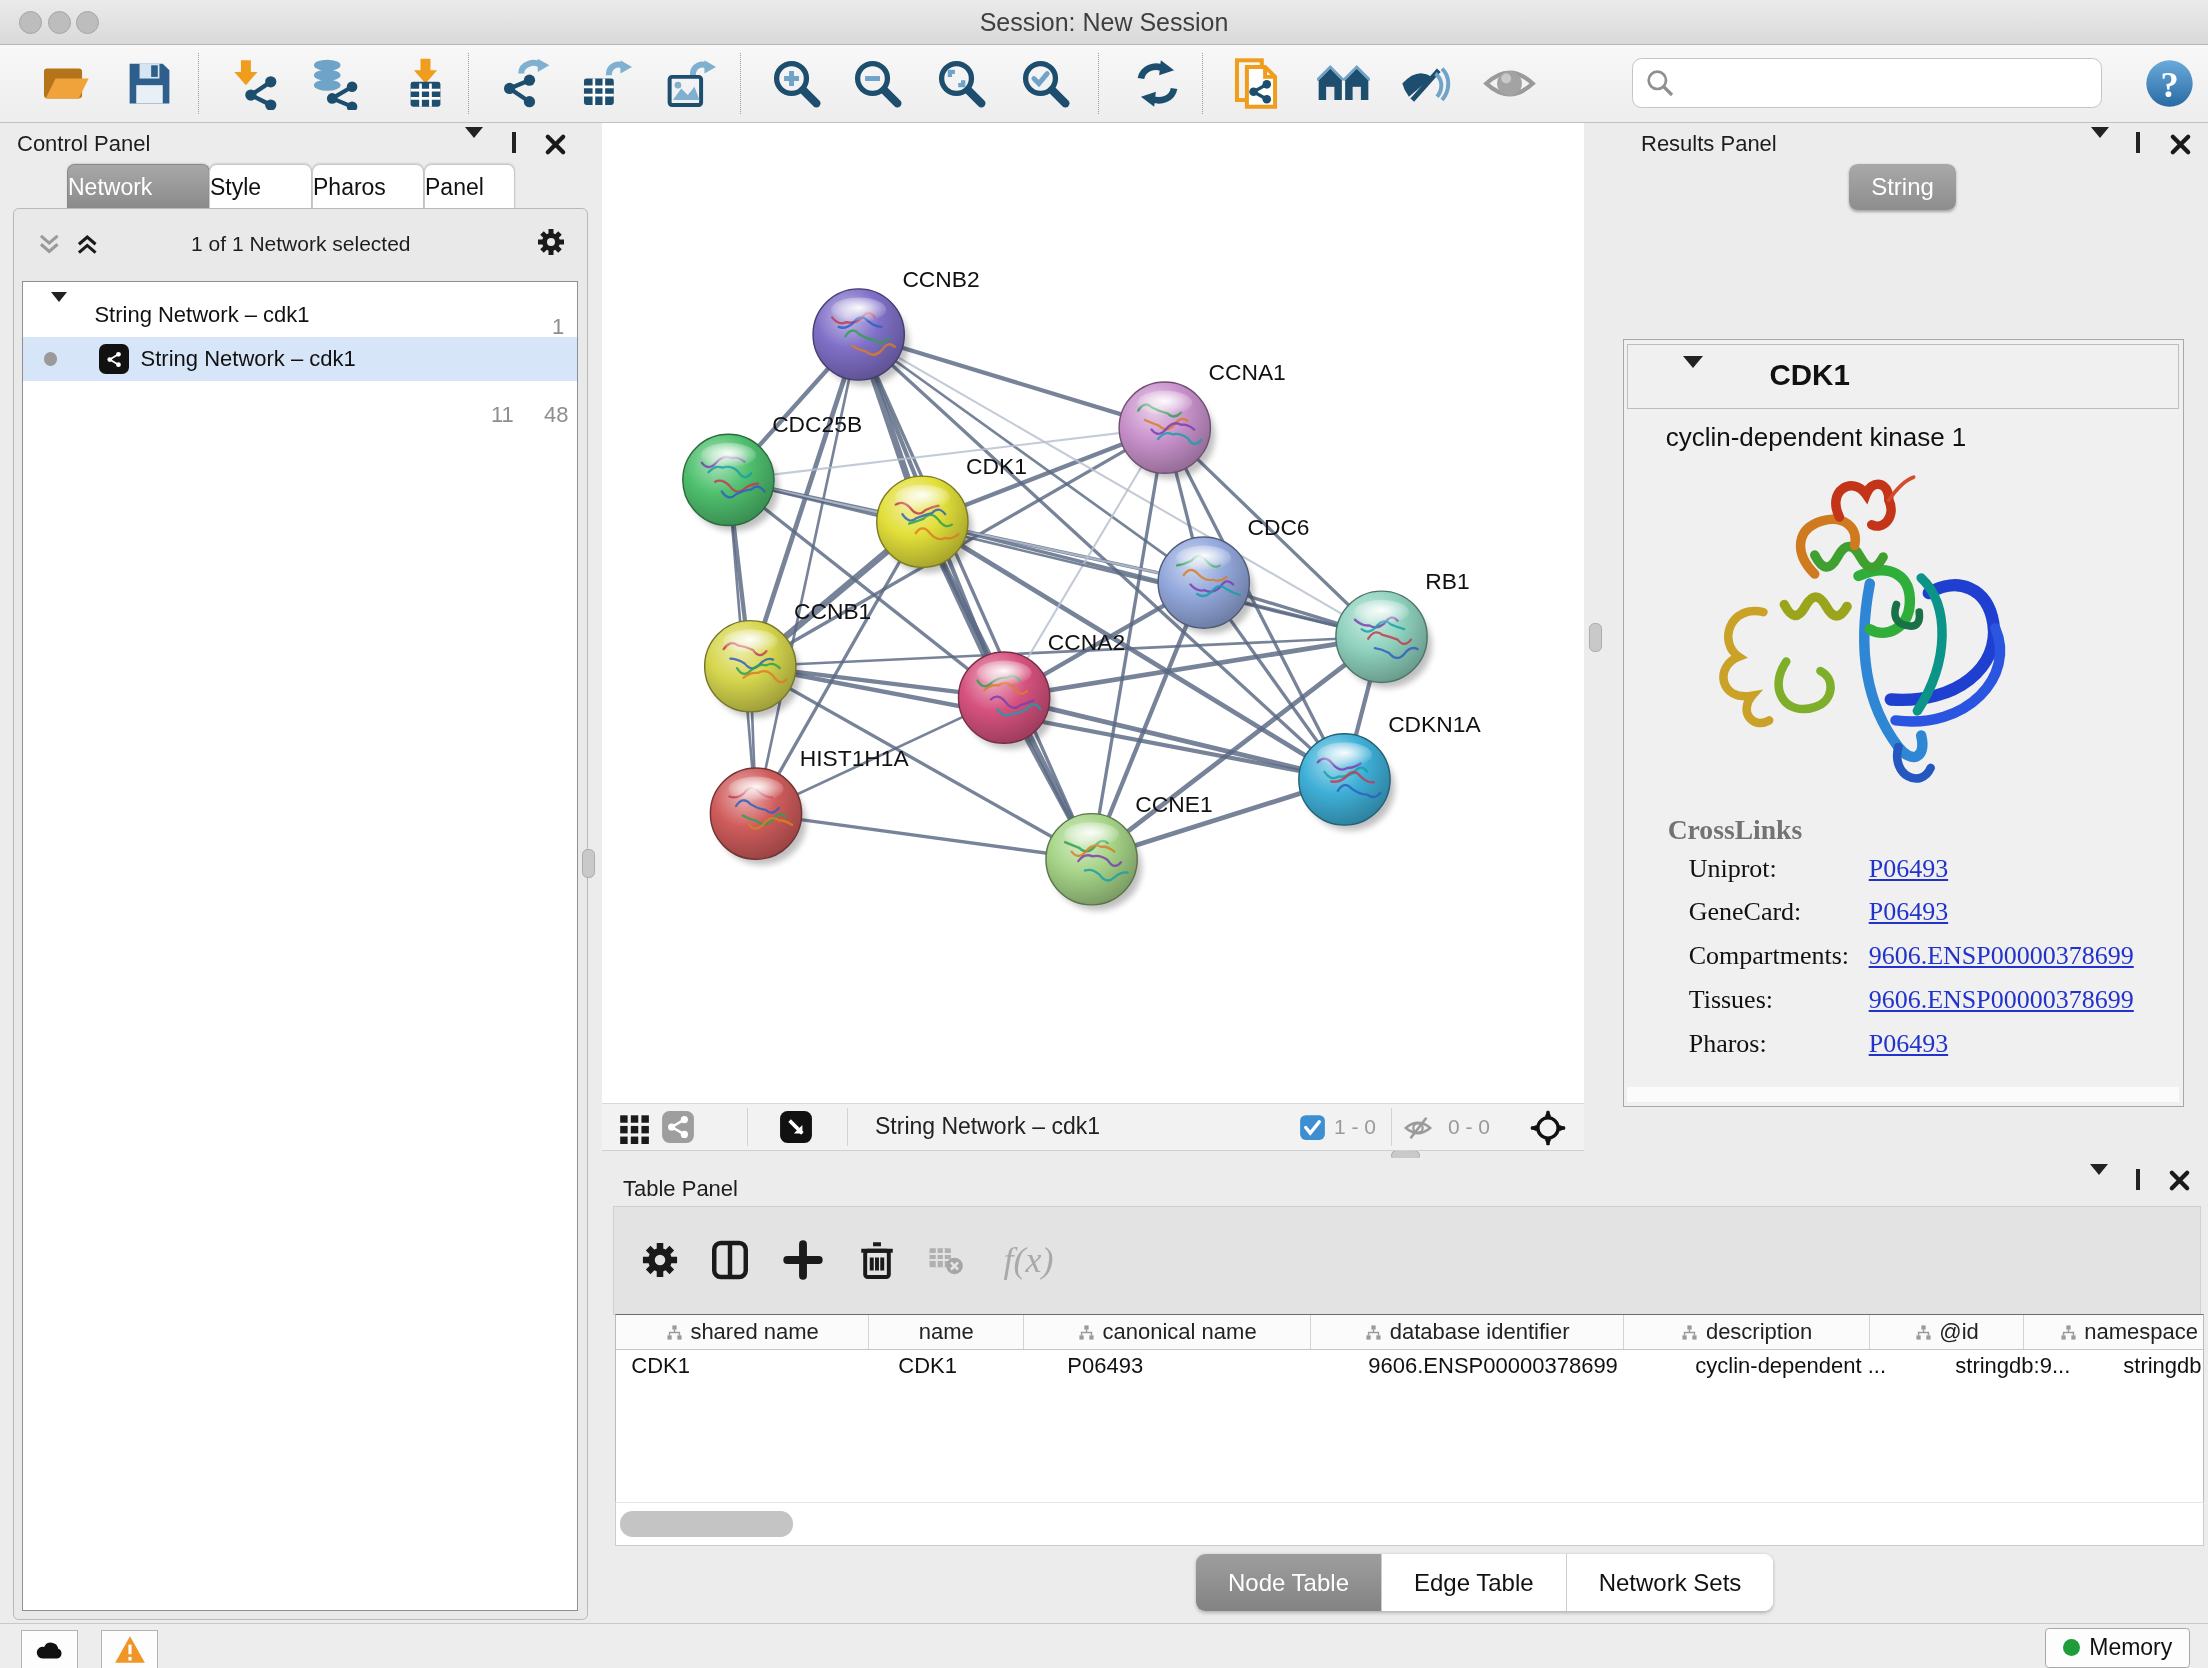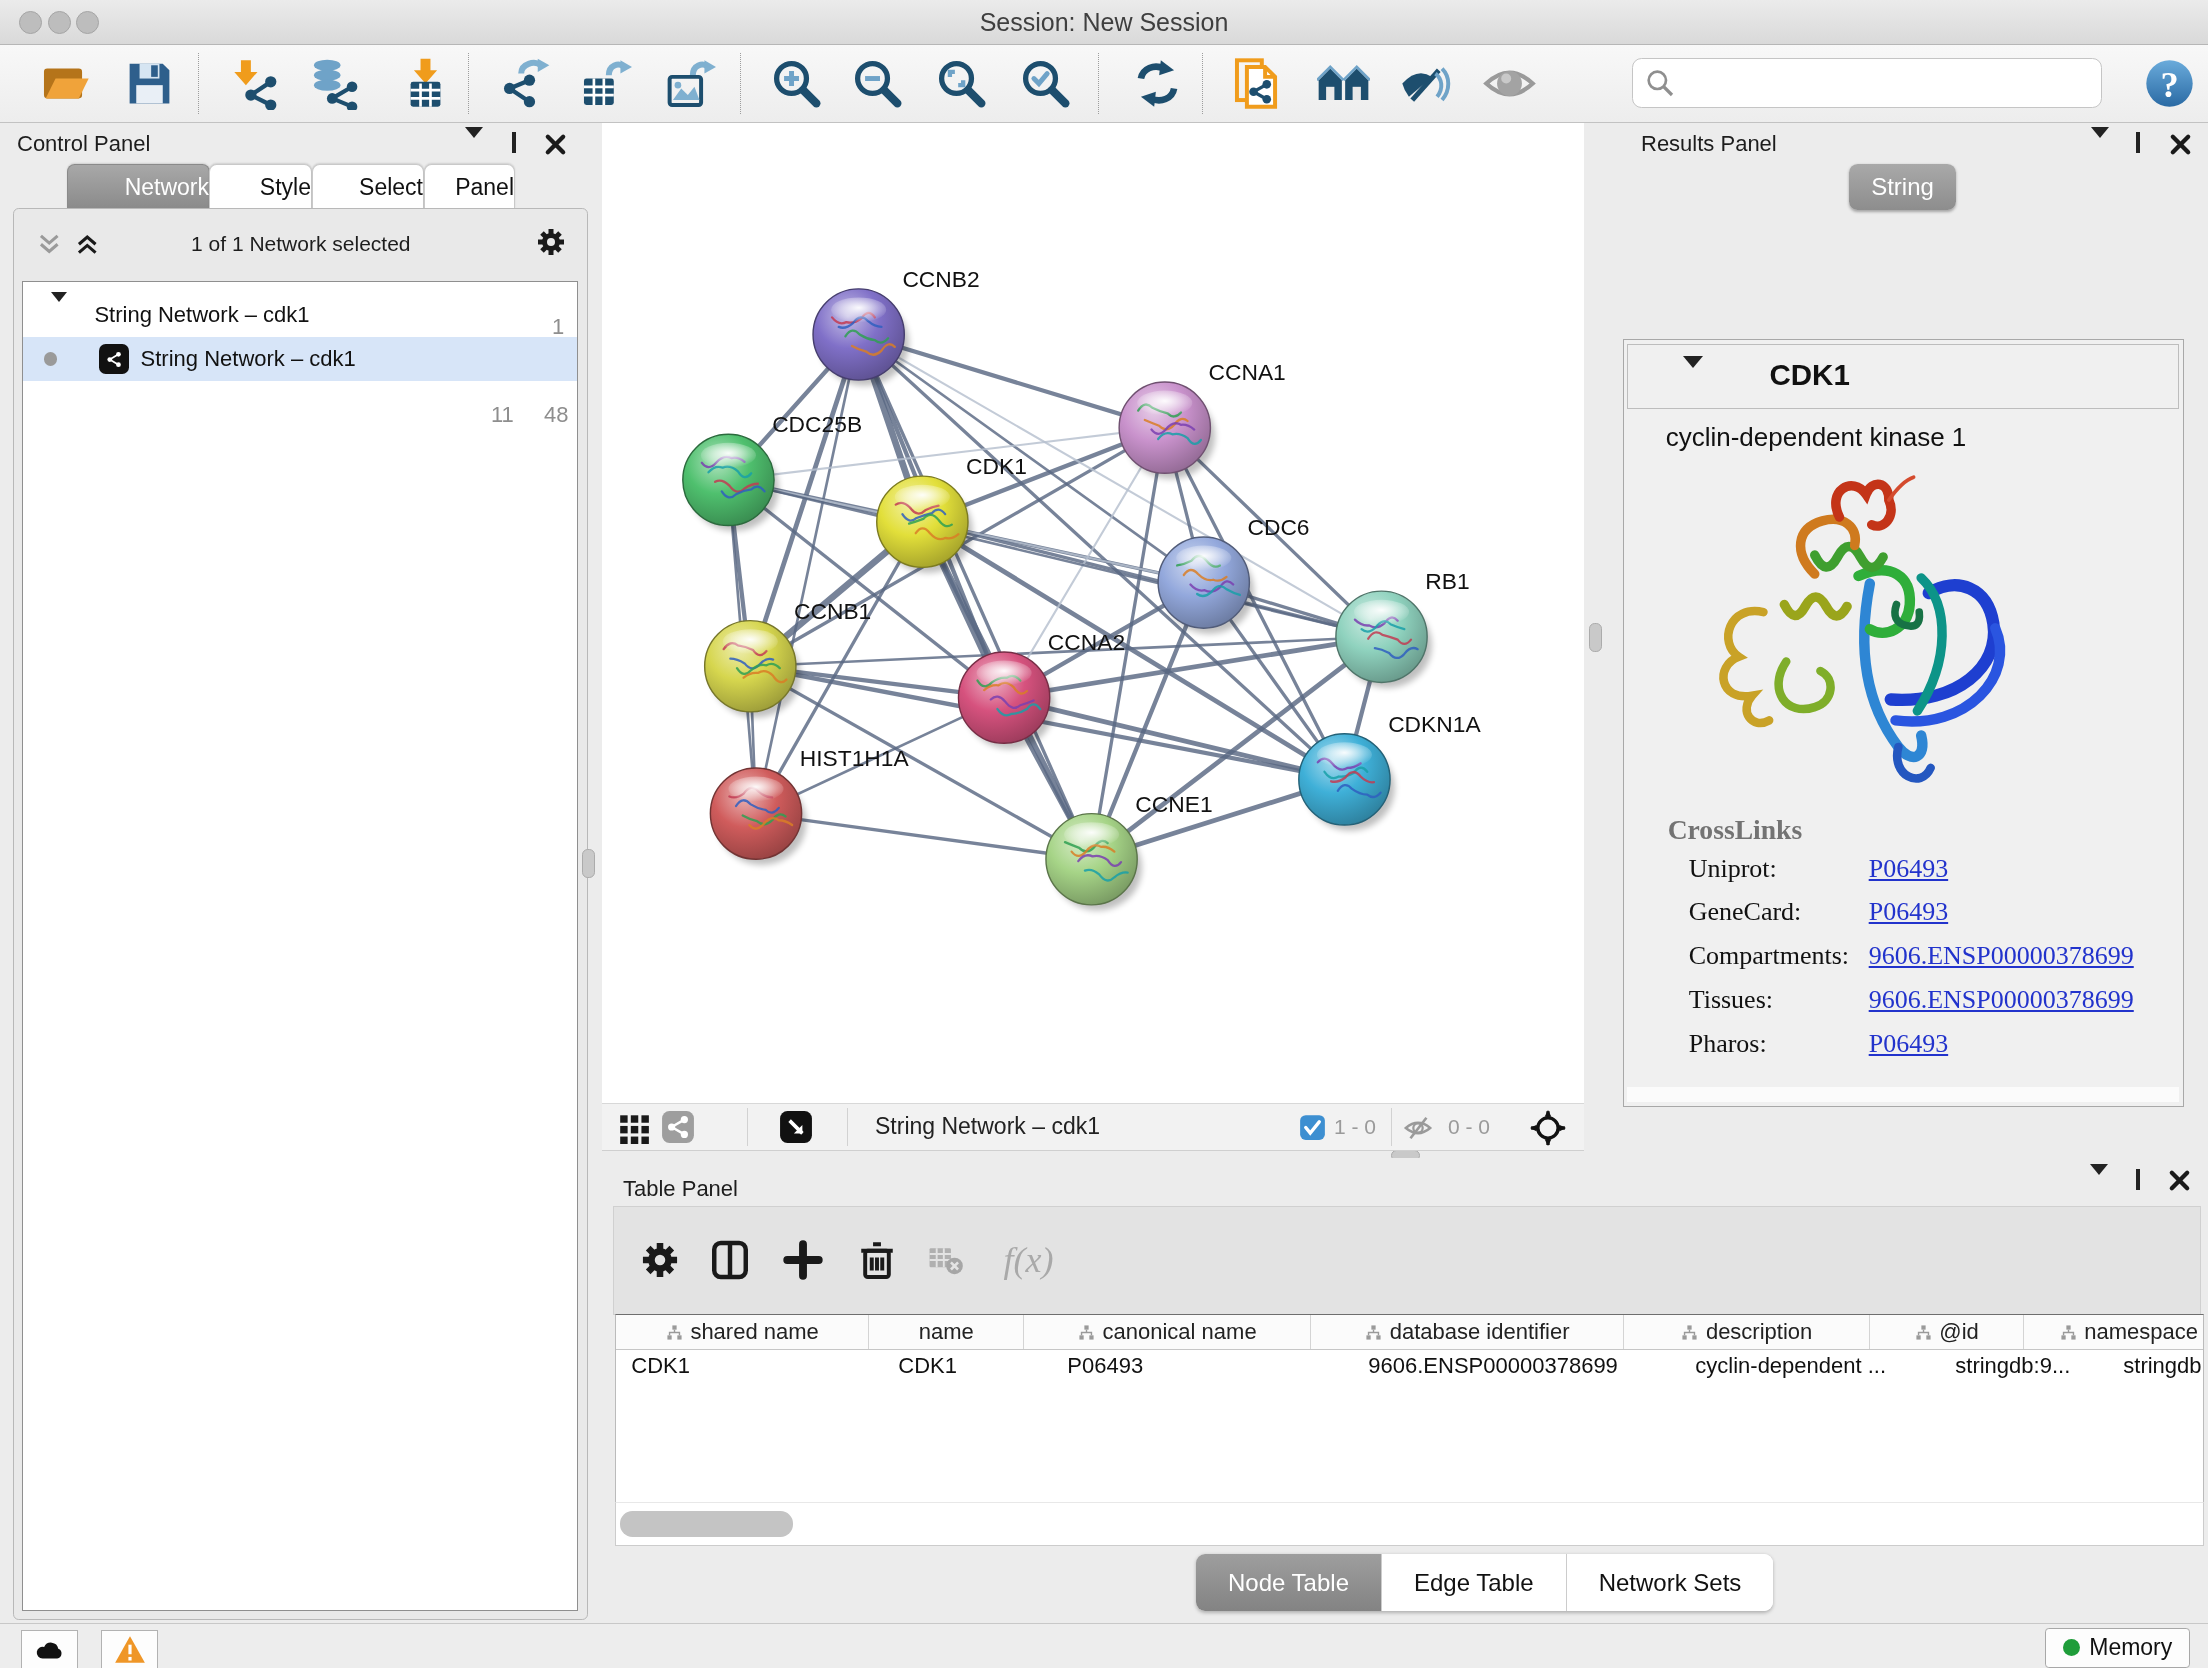--- a/index.html
+++ b/index.html
@@ -15,21 +15,21 @@
   .search{position:absolute;left:1632px;top:13.3px;width:468px;height:48px;background:#fff;border:1.9px solid #c5c5c5;border-radius:9.5px;display:flex;align-items:center;}
   .search input{border:none;outline:none;font-size:23px;flex:1;background:transparent;font-family:"Liberation Sans",sans-serif;}
   
   .phead-title{position:absolute;font-size:22px;color:#1d1d1d;}
   .picon{position:absolute;cursor:pointer;}
   .caret-down{width:0;height:0;border-left:9.5px solid transparent;border-right:9.5px solid transparent;border-top:11.4px solid #222;}
   .float-box{width:16px;height:16px;border:2.9px solid #222;}
   
   .cpanel{position:absolute;left:0;top:123px;width:599px;height:1499px;background:#ececec;}
   .cp-box{position:absolute;left:13.3px;top:85px;width:573px;height:1410px;background:#e9e9e9;border:1.9px solid #b8b8b8;border-radius:5.7px;}
-  .tab{position:absolute;top:41px;height:44px;background:#fff;border:1px solid #c9c9c9;border-bottom:none;border-radius:7.6px 7.6px 0 0;font-size:23px;color:#111;display:flex;align-items:center;justify-content:flex-end;box-shadow:0 -1px 1.9px rgba(0,0,0,.12);cursor:pointer;}
+  .tab{position:absolute;top:41px;height:44px;background:#fff;border:1px solid #c9c9c9;border-bottom:none;border-radius:7.6px 7.6px 0 0;font-size:23px;color:#111;display:flex;align-items:center;justify-content:flex-start;box-shadow:0 -1px 1.9px rgba(0,0,0,.12);cursor:pointer;}
   .tab.sel{background:linear-gradient(#a8a8a8,#8a8a8a);color:#fff;border-color:#8a8a8a;}
   .cp-subhead{position:absolute;left:0;top:0;width:100%;height:70px;}
   .cp-status{position:absolute;left:0;top:23px;width:100%;text-align:center;font-size:21px;color:#1d1d1d;}
   .cp-list{position:absolute;left:7.6px;top:72px;width:554px;height:1328px;background:#fff;border:1.9px solid #8f8f8f;}
   .trow{position:absolute;left:0;width:100%;height:44px;display:flex;align-items:center;font-size:22px;color:#111;}
   .trow.sel{background:#d7e5f8;}
   .tnum{position:absolute;font-size:22px;color:#8e8e8e;}
   .share-badge{width:30px;height:30px;border-radius:6.7px;background:#111;display:flex;align-items:center;justify-content:center;}
   
   .canvas{position:absolute;left:602px;top:123px;width:982px;height:981px;background:#fff;}
@@ -272,21 +272,21 @@
           <path d="M4 4 L20 20 M20 4 L4 20" stroke="#1a1a1a" stroke-width="4.5" stroke-linecap="round"></path>
         </svg></span>
 
     <div class="tab sel" style="left:67px;width:141px">
         <span>Network</span>
       </div>
     <div class="tab" style="left:209px;width:101px">
         <span>Style</span>
       </div>
     <div class="tab" style="left:312px;width:110px">
-        <span>Select</span>
+        <span>Pharos</span>
       </div>
     <div class="tab" style="left:424px;width:89px">
         <span>Panel</span>
       </div>
 
     <div class="cp-box">
       <div class="cp-subhead">
         <span class="picon" style="left:21px;top:21px"><svg width="28.5" height="28.5" viewBox="0 0 24 24">
               <path d="M5 5 l7 6 7-6 M5 12 l7 6 7-6" stroke="#9a9a9a" stroke-width="2.6" fill="none"></path>
             </svg></span>

